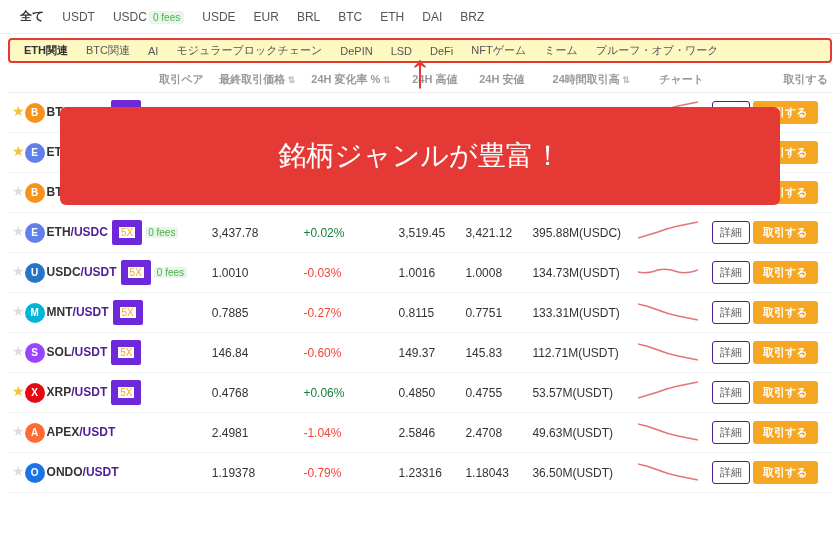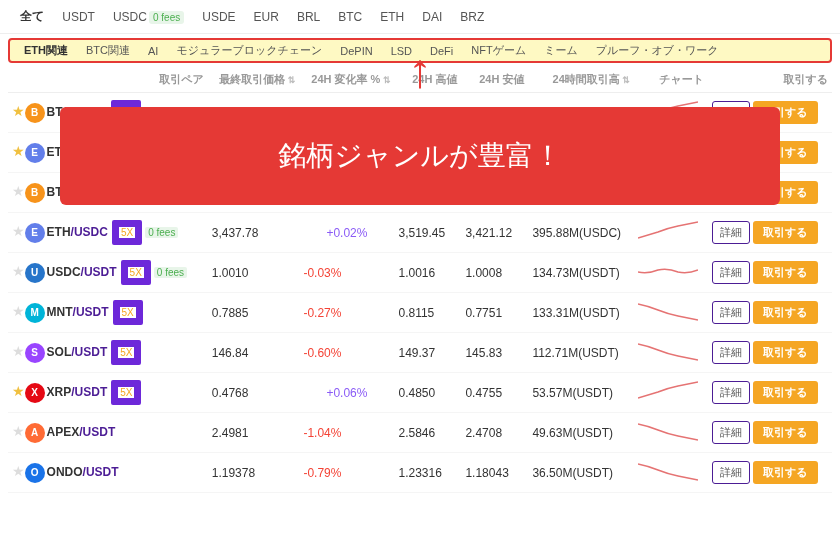--- a/index.html
+++ b/index.html
@@ -138,21 +138,21 @@
     }
     .fees-badge {
       font-size: 10px;
       color: #4caf50;
       background: #e8f5e9;
       border-radius: 2px;
       padding: 0 3px;
       margin-left: 3px;
     }
 
-    .price-positive { color: #8b5cf6; text-align: center; }
+    .price-positive { color: #15803d; }
     .price-negative { color: #f44336; }
 
     .detail-btn {
       background: #fff;
       border: 1px solid #4c1d95;
       border-radius: 3px;
       padding: 3px 7px;
       font-size: 11px;
       cursor: pointer;
       color: #555;

